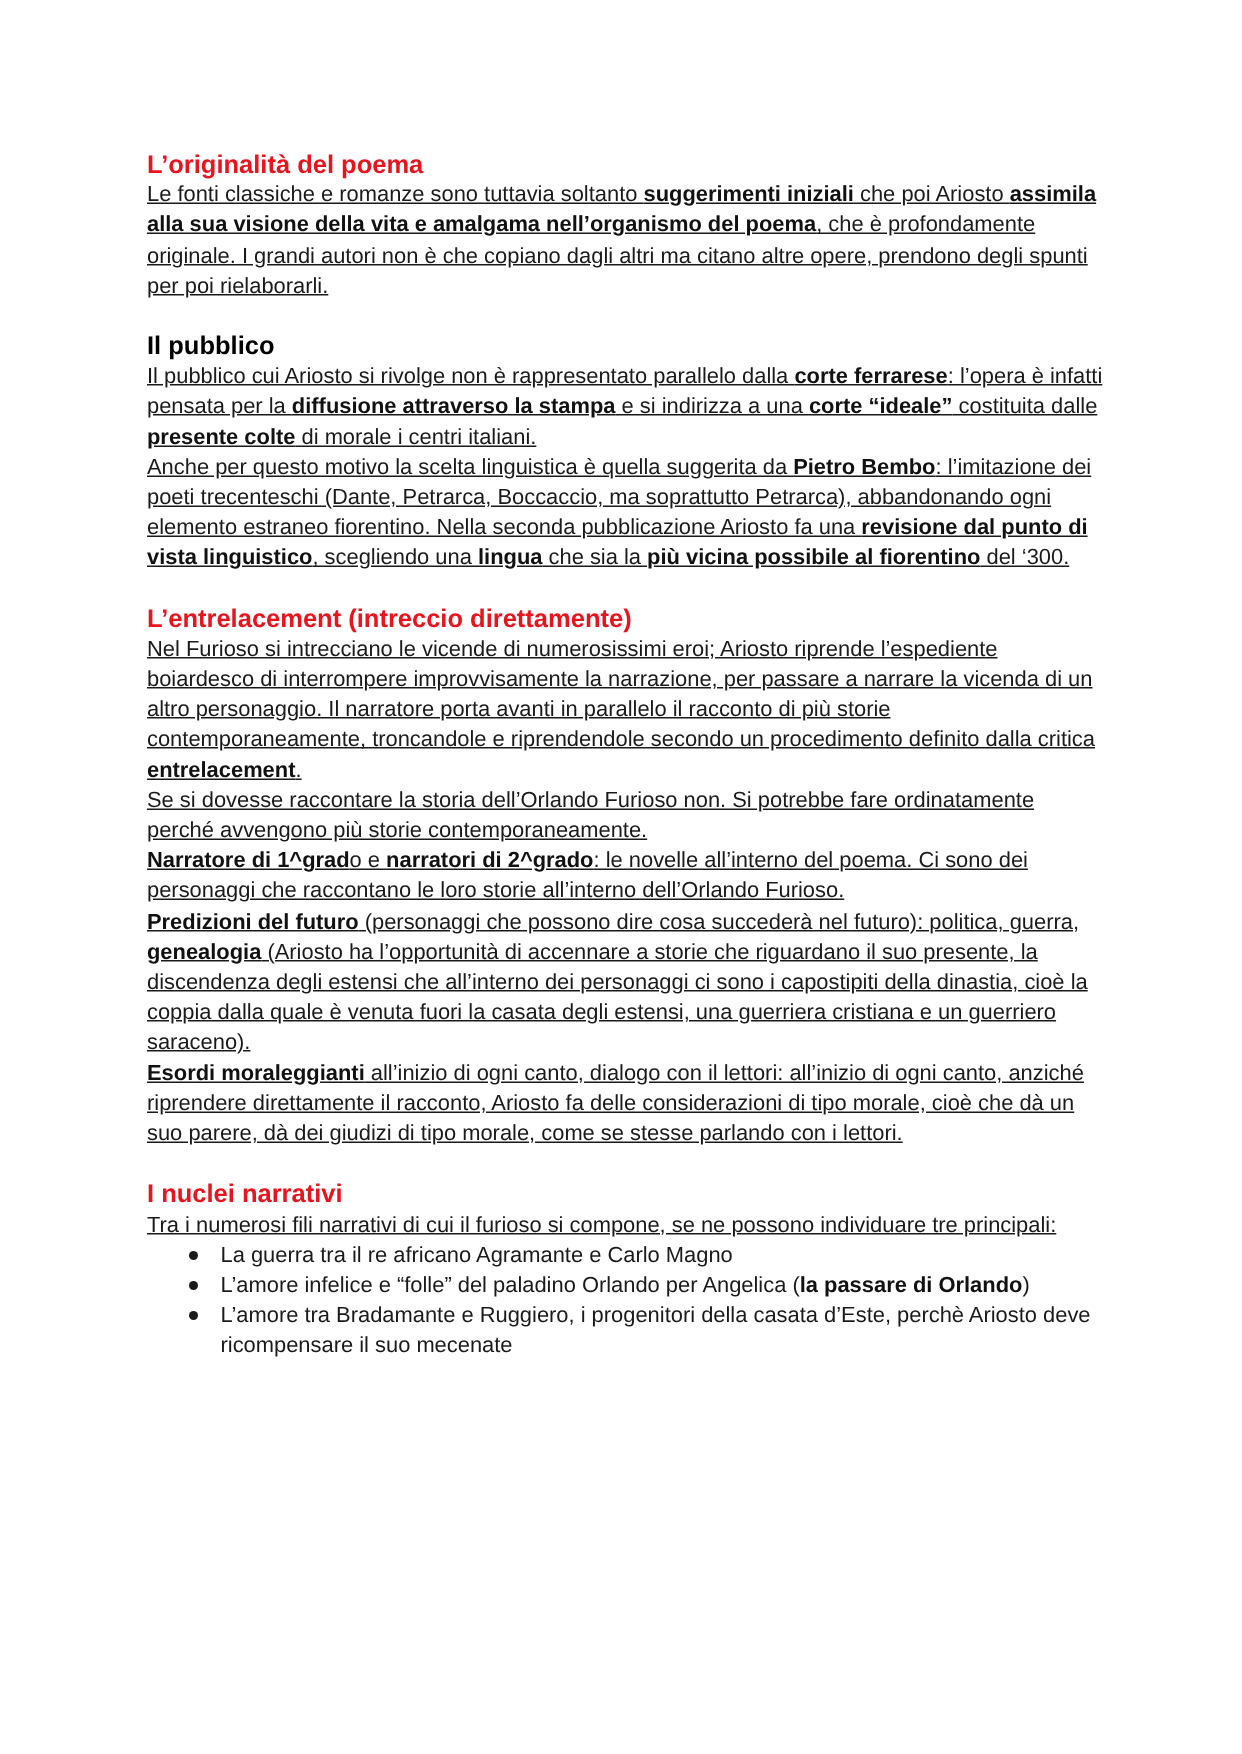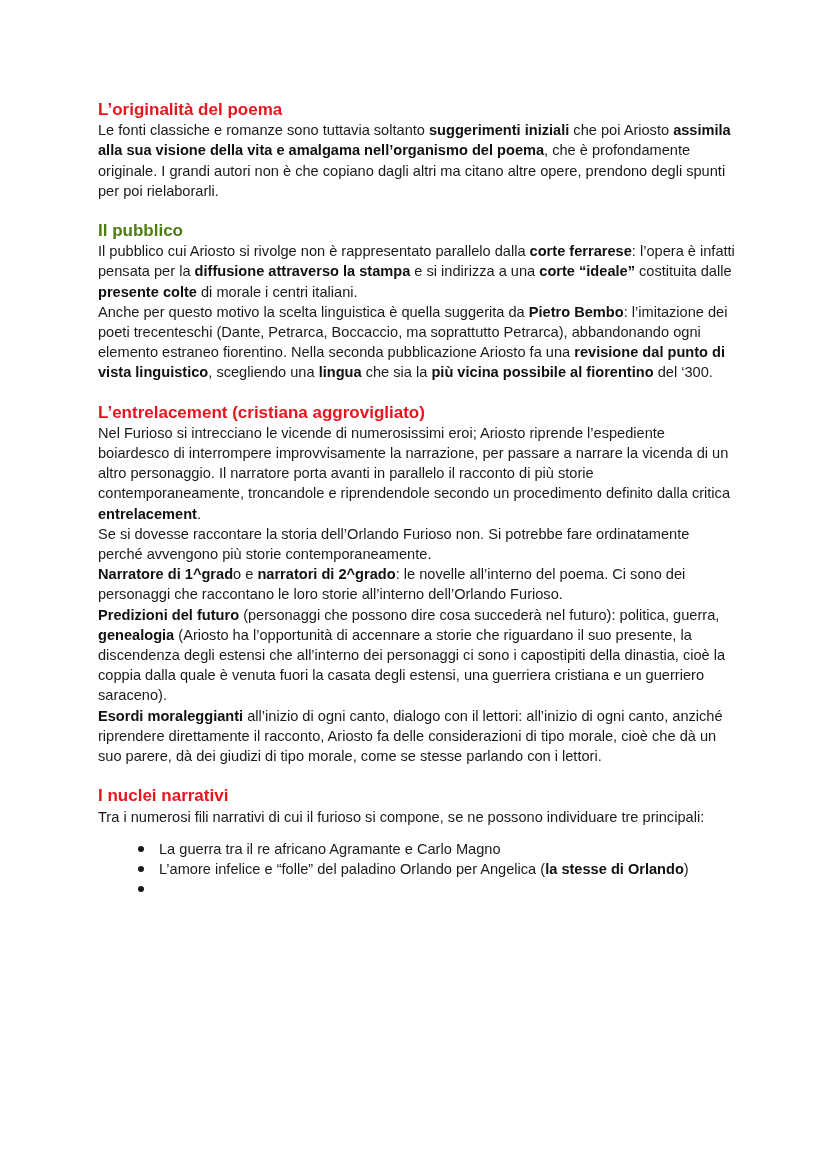--- a/index.html
+++ b/index.html
@@ -14,24 +14,24 @@
       line-height: 20.2px;
       color: #1a1a1a;
     }
     .section { margin: 0 0 20px 0; }
     .heading {
       color: #e8141e;
       font-weight: bold;
       font-size: 17px;
       margin: 0;
     }
-    .para { margin: 0; }
+    .para { margin: 0; text-decoration: underline; }
     b { font-weight: bold; color: #111; }
     ul.bullets {
-      margin: 12px;
+      margin: 0;
       padding: 0 0 0 49px;
       list-style: none;
     }
     ul.bullets li { position: relative; margin: 0; }
     ul.bullets li .dot {
       position: absolute;
       left: -21px;
       top: 7px;
       width: 6px;
       height: 6px;
@@ -42,36 +42,36 @@
 </head>
 <body>
 
 <div class="page">
   <div class="section">
     <p class="heading" style="color: rgb(232, 20, 30);">L’originalità del poema</p>
     <p class="para"><span>Le fonti classiche e romanze sono tuttavia soltanto </span><b>suggerimenti iniziali</b><span> che poi Ariosto </span><b>assimila alla sua visione della vita e amalgama nell’organismo del poema</b><span>, che è profondamente originale. I grandi autori non è che copiano dagli altri ma citano altre opere, prendono degli spunti per poi rielaborarli.</span></p>
   </div>
 
   <div class="section">
-    <p class="heading" style="color: #4d7c0f;">Il pubblico</p>
+    <p class="heading" style="color: #000000;">Il pubblico</p>
     <p class="para"><span>Il pubblico cui Ariosto si rivolge non è rappresentato parallelo dalla </span><b>corte ferrarese</b><span>: l’opera è infatti pensata per la </span><b>diffusione attraverso la stampa</b><span> e si indirizza a una </span><b>corte “ideale”</b><span> costituita dalle </span><b>presente colte</b><span> di morale i centri italiani.</span></p>
     <p class="para"><span>Anche per questo motivo la scelta linguistica è quella suggerita da </span><b>Pietro Bembo</b><span>: l’imitazione dei poeti trecenteschi (Dante, Petrarca, Boccaccio, ma soprattutto Petrarca), abbandonando ogni elemento estraneo fiorentino. Nella seconda pubblicazione Ariosto fa una </span><b>revisione dal punto di vista linguistico</b><span>, scegliendo una </span><b>lingua</b><span> che sia la </span><b>più vicina possibile al fiorentino</b><span> del ‘300.</span></p>
   </div>
 
   <div class="section">
-    <p class="heading" style="color: rgb(232, 20, 30);">L’entrelacement (cristiana aggrovigliato)</p>
+    <p class="heading" style="color: rgb(232, 20, 30);">L’entrelacement (intreccio direttamente)</p>
     <p class="para"><span>Nel Furioso si intrecciano le vicende di numerosissimi eroi; Ariosto riprende l’espediente boiardesco di interrompere improvvisamente la narrazione, per passare a narrare la vicenda di un altro personaggio. Il narratore porta avanti in parallelo il racconto di più storie contemporaneamente, troncandole e riprendendole secondo un procedimento definito dalla critica </span><b>entrelacement</b><span>.</span></p>
     <p class="para"><span>Se si dovesse raccontare la storia dell’Orlando Furioso non. Si potrebbe fare ordinatamente perché avvengono più storie contemporaneamente.</span></p>
     <p class="para"><b>Narratore di 1^grad</b><span>o e </span><b>narratori di 2^grado</b><span>: le novelle all’interno del poema. Ci sono dei personaggi che raccontano le loro storie all’interno dell’Orlando Furioso.</span></p>
     <p class="para"><b>Predizioni del futuro</b><span> (personaggi che possono dire cosa succederà nel futuro): politica, guerra, </span><b>genealogia</b><span> (Ariosto ha l’opportunità di accennare a storie che riguardano il suo presente, la discendenza degli estensi che all’interno dei personaggi ci sono i capostipiti della dinastia, cioè la coppia dalla quale è venuta fuori la casata degli estensi, una guerriera cristiana e un guerriero saraceno).</span></p>
     <p class="para"><b>Esordi moraleggianti</b><span> all’inizio di ogni canto, dialogo con il lettori: all’inizio di ogni canto, anziché riprendere direttamente il racconto, Ariosto fa delle considerazioni di tipo morale, cioè che dà un suo parere, dà dei giudizi di tipo morale, come se stesse parlando con i lettori.</span></p>
   </div>
 
   <div class="section">
     <p class="heading" style="color: rgb(232, 20, 30);">I nuclei narrativi</p>
     <p class="para"><span>Tra i numerosi fili narrativi di cui il furioso si compone, se ne possono individuare tre principali:</span></p>
     <ul class="bullets">
       <li><span class="dot"></span><span><span>La guerra tra il re africano Agramante e Carlo Magno</span></span></li>
-      <li><span class="dot"></span><span><span>L’amore infelice e “folle” del paladino Orlando per Angelica (</span><b>la stesse di Orlando</b><span>)</span></span></li>
-      <li><span class="dot"></span></li>
+      <li><span class="dot"></span><span><span>L’amore infelice e “folle” del paladino Orlando per Angelica (</span><b>la passare di Orlando</b><span>)</span></span></li>
+      <li><span class="dot"></span><span><span>L’amore tra Bradamante e Ruggiero, i progenitori della casata d’Este, perchè Ariosto deve ricompensare il suo mecenate</span></span></li>
     </ul>
   </div>
 </div>
 
 </body></html>

